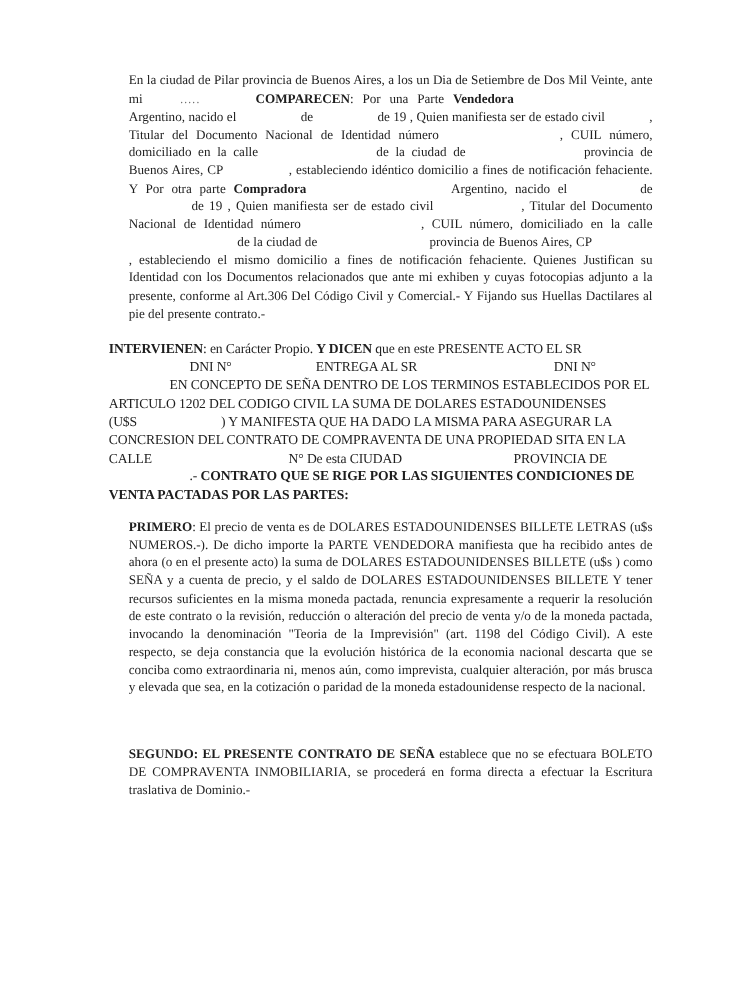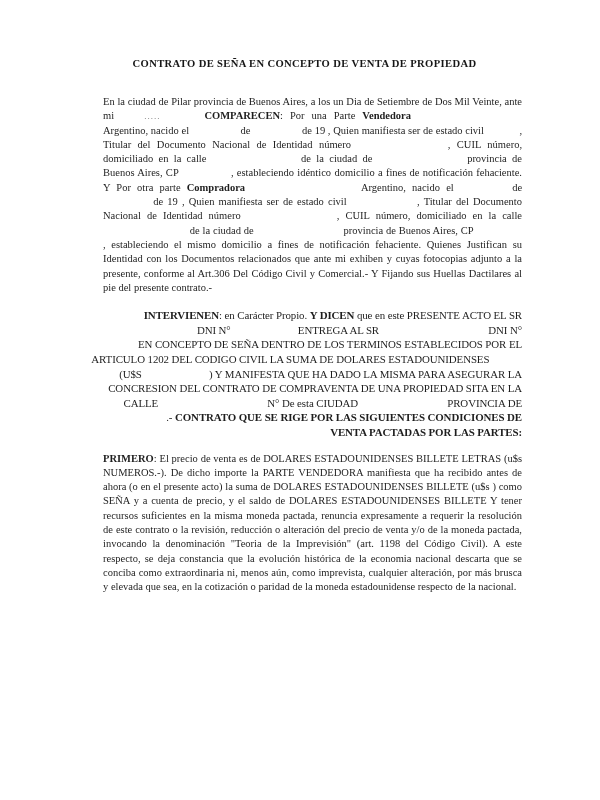--- a/index.html
+++ b/index.html
@@ -56,33 +56,32 @@
   .dots {
     letter-spacing: 1px;
     color: #6a6a6a;
     font-size: 9px;
   }
   .block-upper {
     font-size: 10.9px;
     line-height: 14.6px;
     letter-spacing: -0.1px;
     margin: 0 0 12px 0;
-    text-align: right;
+    text-align: left;
     color: #1e1e1e;
   }
   .seg-spacer {
     height: 26px;
   }
 </style>
 </head>
 <body>
 
 <div class="page">
 
-  <h1 class="doc-title">CONTRATO DE SEÑA EN CONCEPTO DE VENTA DE PROPIEDAD</h1>
 
   <p class="para">
     <span>En la ciudad de Pilar provincia de Buenos Aires, a los un Dia de Setiembre de Dos Mil Veinte, ante mi</span>
     <span class="gap g-xs"></span>
     <span class="dots">.....</span>
     <span class="gap g-sm"></span>
     <span class="b">COMPARECEN</span><span>: Por una Parte</span>
     <span class="b">Vendedora</span>
     <span class="gap g-xxl"></span>
     <span>Argentino, nacido el</span>
@@ -144,14 +143,17 @@
     <span>.-</span>
     <span class="b">CONTRATO QUE SE RIGE POR LAS SIGUIENTES CONDICIONES DE VENTA PACTADAS POR LAS PARTES:</span>
   </p>
 
   <p class="para">
     <span class="b">PRIMERO</span><span>: El precio de venta es de DOLARES ESTADOUNIDENSES BILLETE LETRAS (u$s NUMEROS.-).  De dicho importe la PARTE VENDEDORA manifiesta que ha recibido antes de ahora (o en el presente acto) la suma de DOLARES ESTADOUNIDENSES BILLETE (u$s ) como SEÑA y a cuenta de precio, y el saldo de DOLARES ESTADOUNIDENSES BILLETE  Y tener recursos suficientes en la misma moneda pactada, renuncia expresamente a requerir la resolución de este contrato o la revisión, reducción o alteración del precio de venta y/o de la moneda pactada, invocando la denominación "Teoria de la Imprevisión" (art. 1198 del Código Civil). A este respecto, se deja constancia que la evolución histórica de la economia nacional descarta que se conciba como extraordinaria ni, menos aún, como imprevista, cualquier alteración, por más brusca y elevada que sea, en la cotización o paridad de la moneda estadounidense respecto de la nacional.</span>
   </p>
 
   <div class="seg-spacer"></div>
 
+  <p class="para">
+    <span class="b">SEGUNDO: EL PRESENTE CONTRATO DE SEÑA</span><span> establece que no se efectuara BOLETO DE COMPRAVENTA INMOBILIARIA, se procederá en forma directa a efectuar la Escritura traslativa de Dominio.-</span>
+  </p>
 
 </div>
 
 </body></html>

